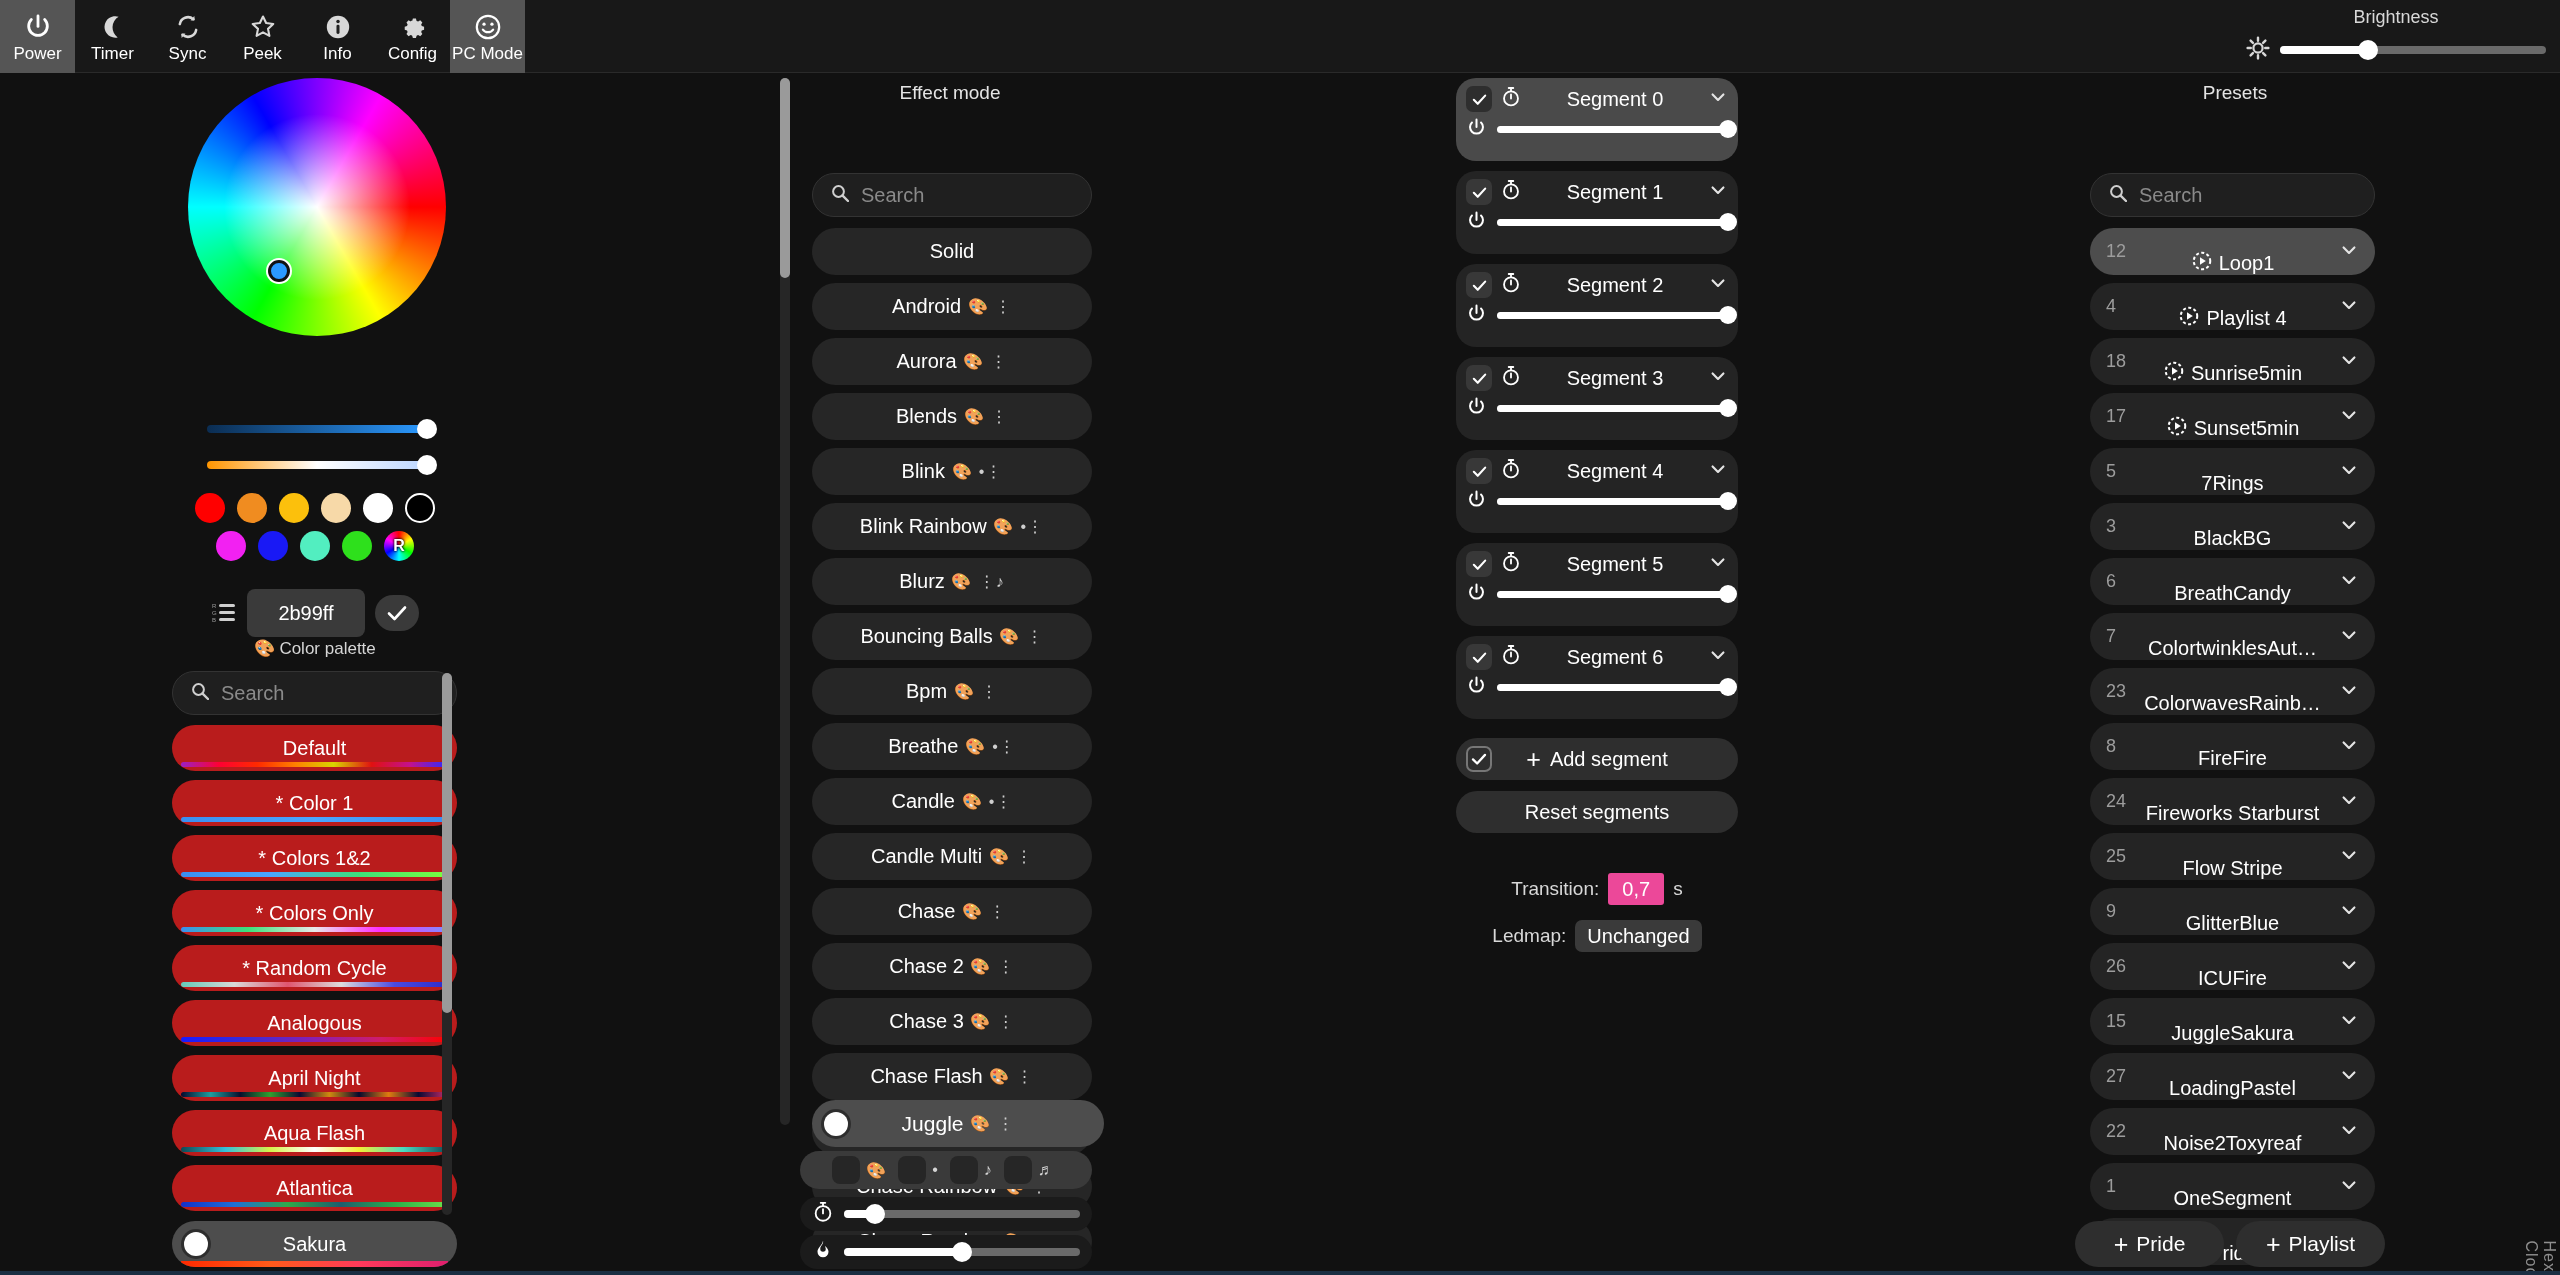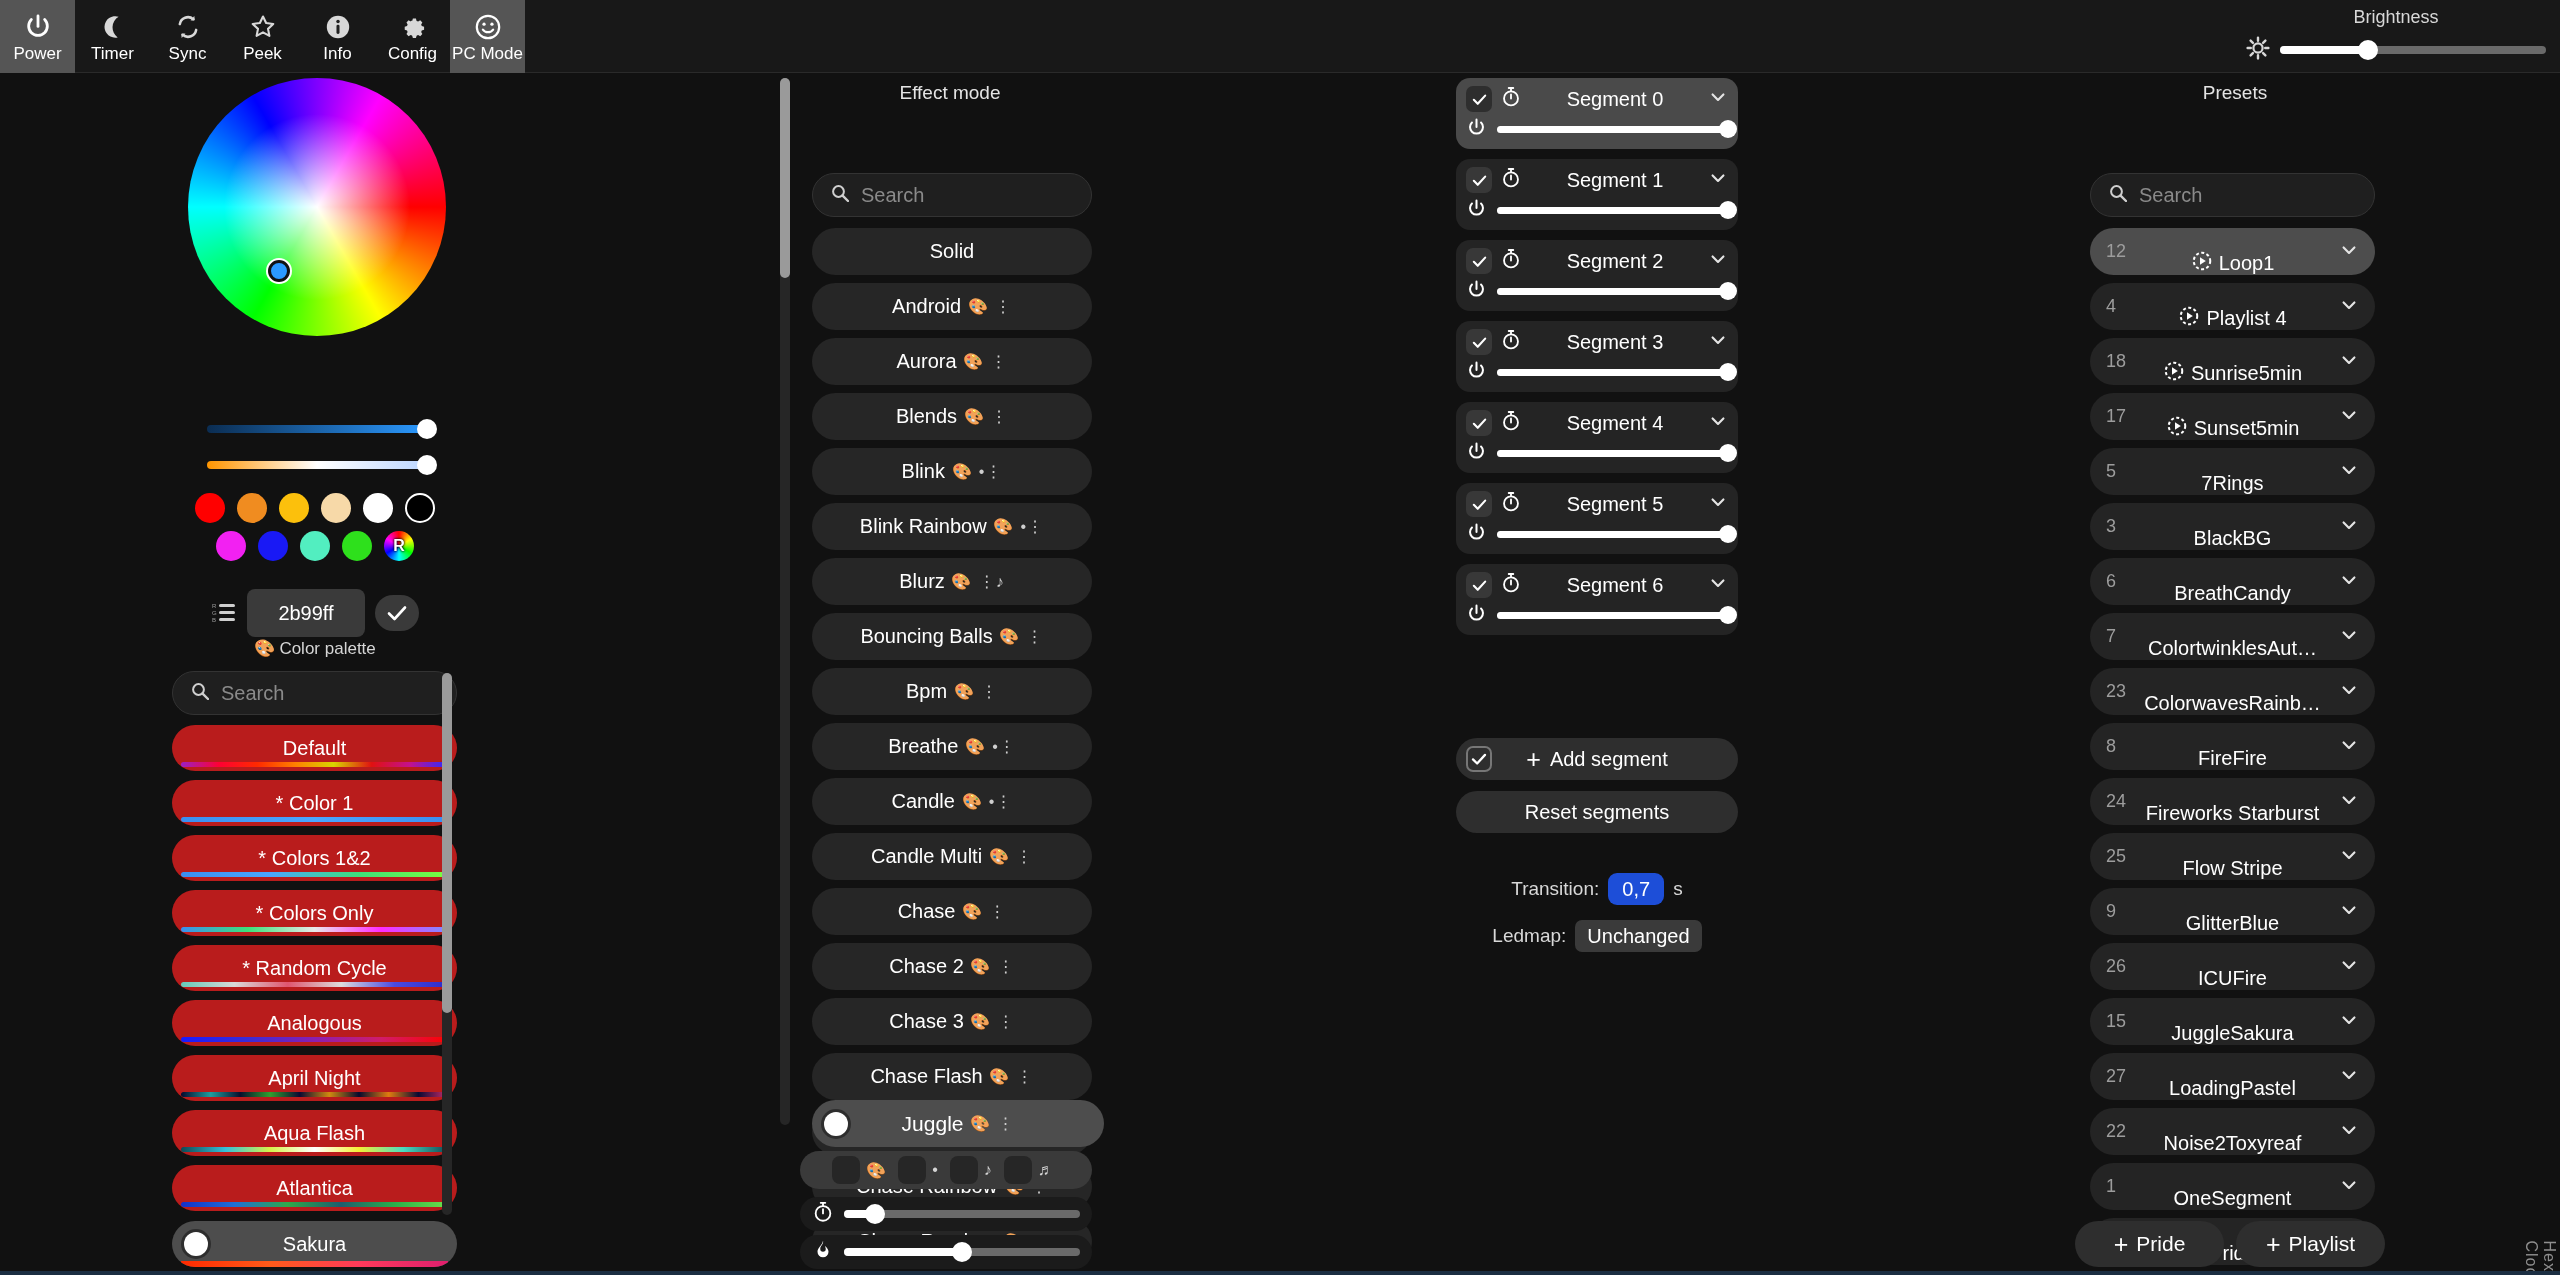--- a/index.html
+++ b/index.html
@@ -184,21 +184,21 @@
     display: flex; align-items: center; gap: 10px;
     background: #1b1b1b; border-radius: 17px; padding: 0 12px;
   }
   #fx-speed-row { bottom: 44px; }
   #fx-intensity-row { bottom: 6px; }
 
   
   #col-segments { left: 1270px; width: 640px; }
   #segment-list { position: absolute; left: 186px; top: 5px; width: 282px; }
   .seg {
-    margin-bottom: 10px; border-radius: 14px; background: #242424; padding: 6px 10px 9px;
+    margin-bottom: 10px; border-radius: 20px; background: #242424; padding: 6px 10px 21px;
     cursor: pointer;
   }
   .seg.active { background: #4a4a4a; }
   .seg-head { display: flex; align-items: center; gap: 8px; height: 30px; }
   .seg-check {
     width: 26px; height: 26px; border-radius: 7px; background: #383838;
     display: flex; align-items: center; justify-content: center; flex: none; cursor: pointer;
   }
   .seg.active .seg-check { background: #2e2e2e; }
   .seg-name { flex: 1; text-align: center; font-size: 20px; color: #fff; }
@@ -215,21 +215,21 @@
   #add-segment { top: 665px; }
   #reset-segments { top: 718px; }
   #add-segment .seg-check { position: absolute; left: 10px; background: #2e2e2e; box-shadow: inset 0 0 0 2px #777; }
   #transition-row, #ledmap-row {
     position: absolute; left: 186px; width: 282px; display: flex;
     align-items: center; justify-content: center; gap: 9px; font-size: 19px; color: #d8d8d8;
   }
   #transition-row { top: 800px; }
   #ledmap-row { top: 847px; }
   #transition-value {
-    min-width: 56px; height: 32px; border-radius: 9px; background: #1d4ed8;
+    min-width: 56px; height: 32px; border-radius: 3px; background: #ec4899;
     display: flex; align-items: center; justify-content: center;
     font-size: 20px; color: #fff; cursor: text;
   }
   #ledmap-value {
     height: 32px; padding: 0 12px; border-radius: 7px; background: #3a3a3a;
     display: flex; align-items: center; justify-content: center;
     font-size: 20px; color: #fff; cursor: pointer;
   }
 
   

